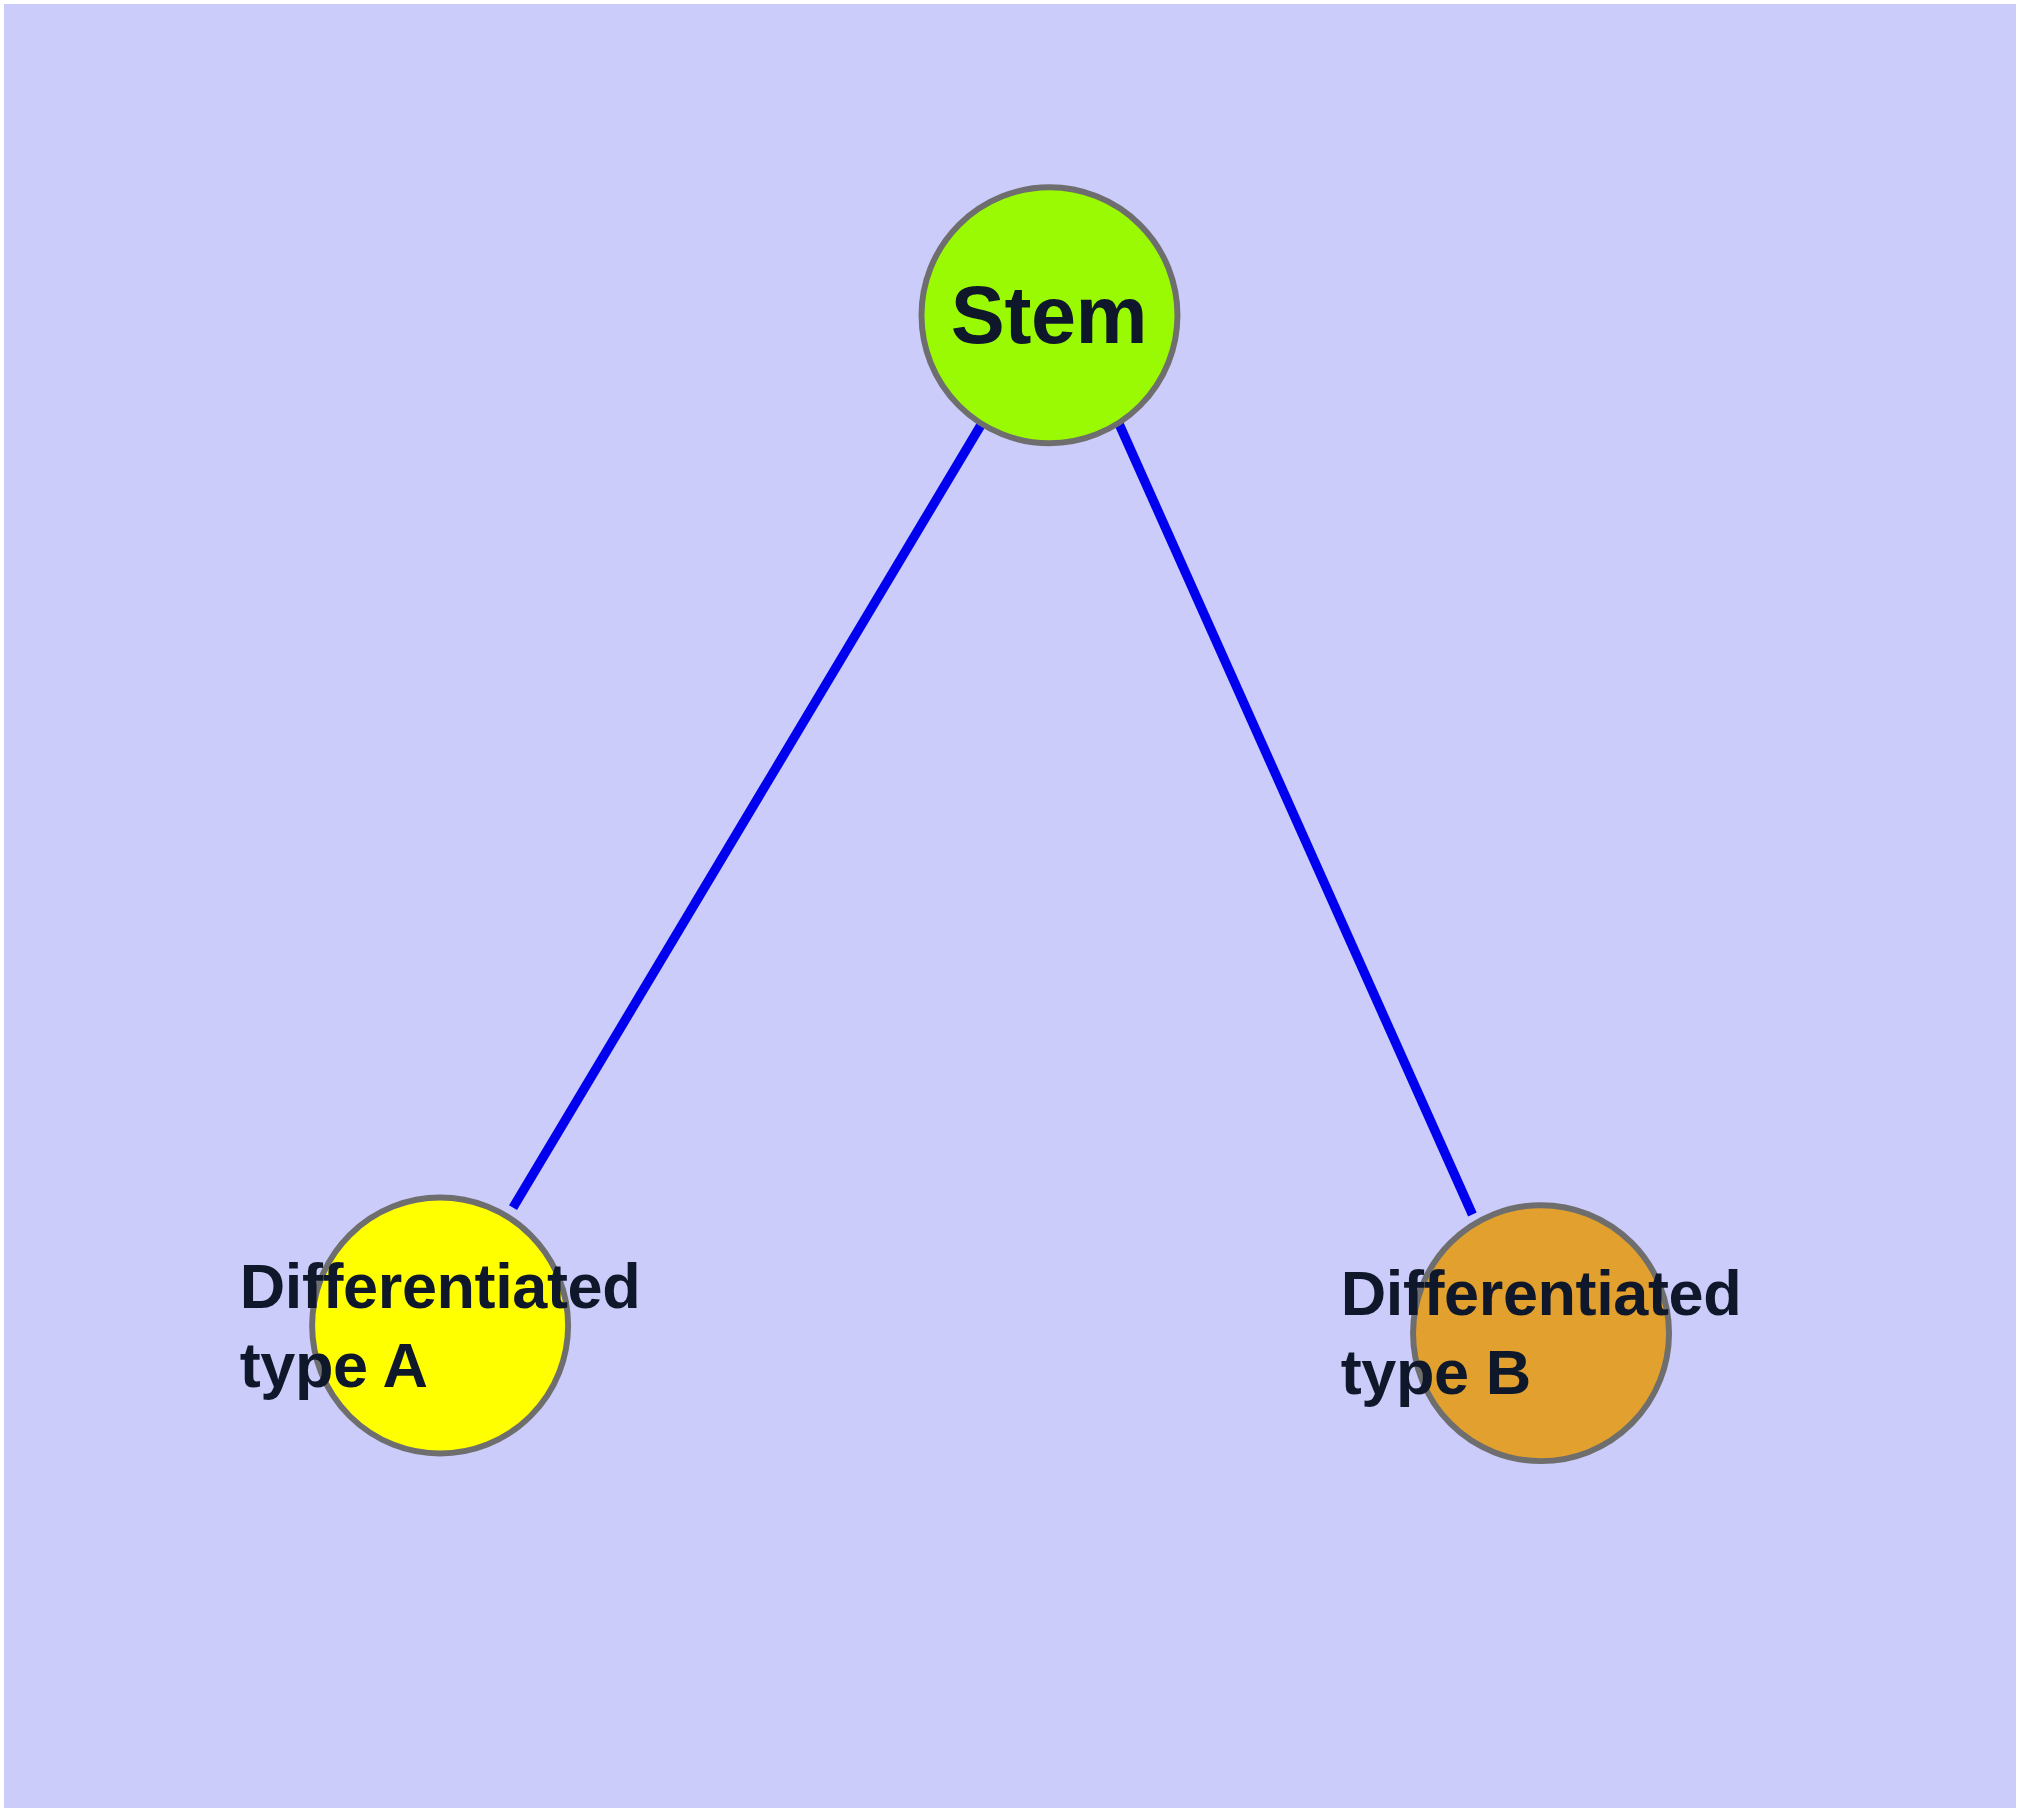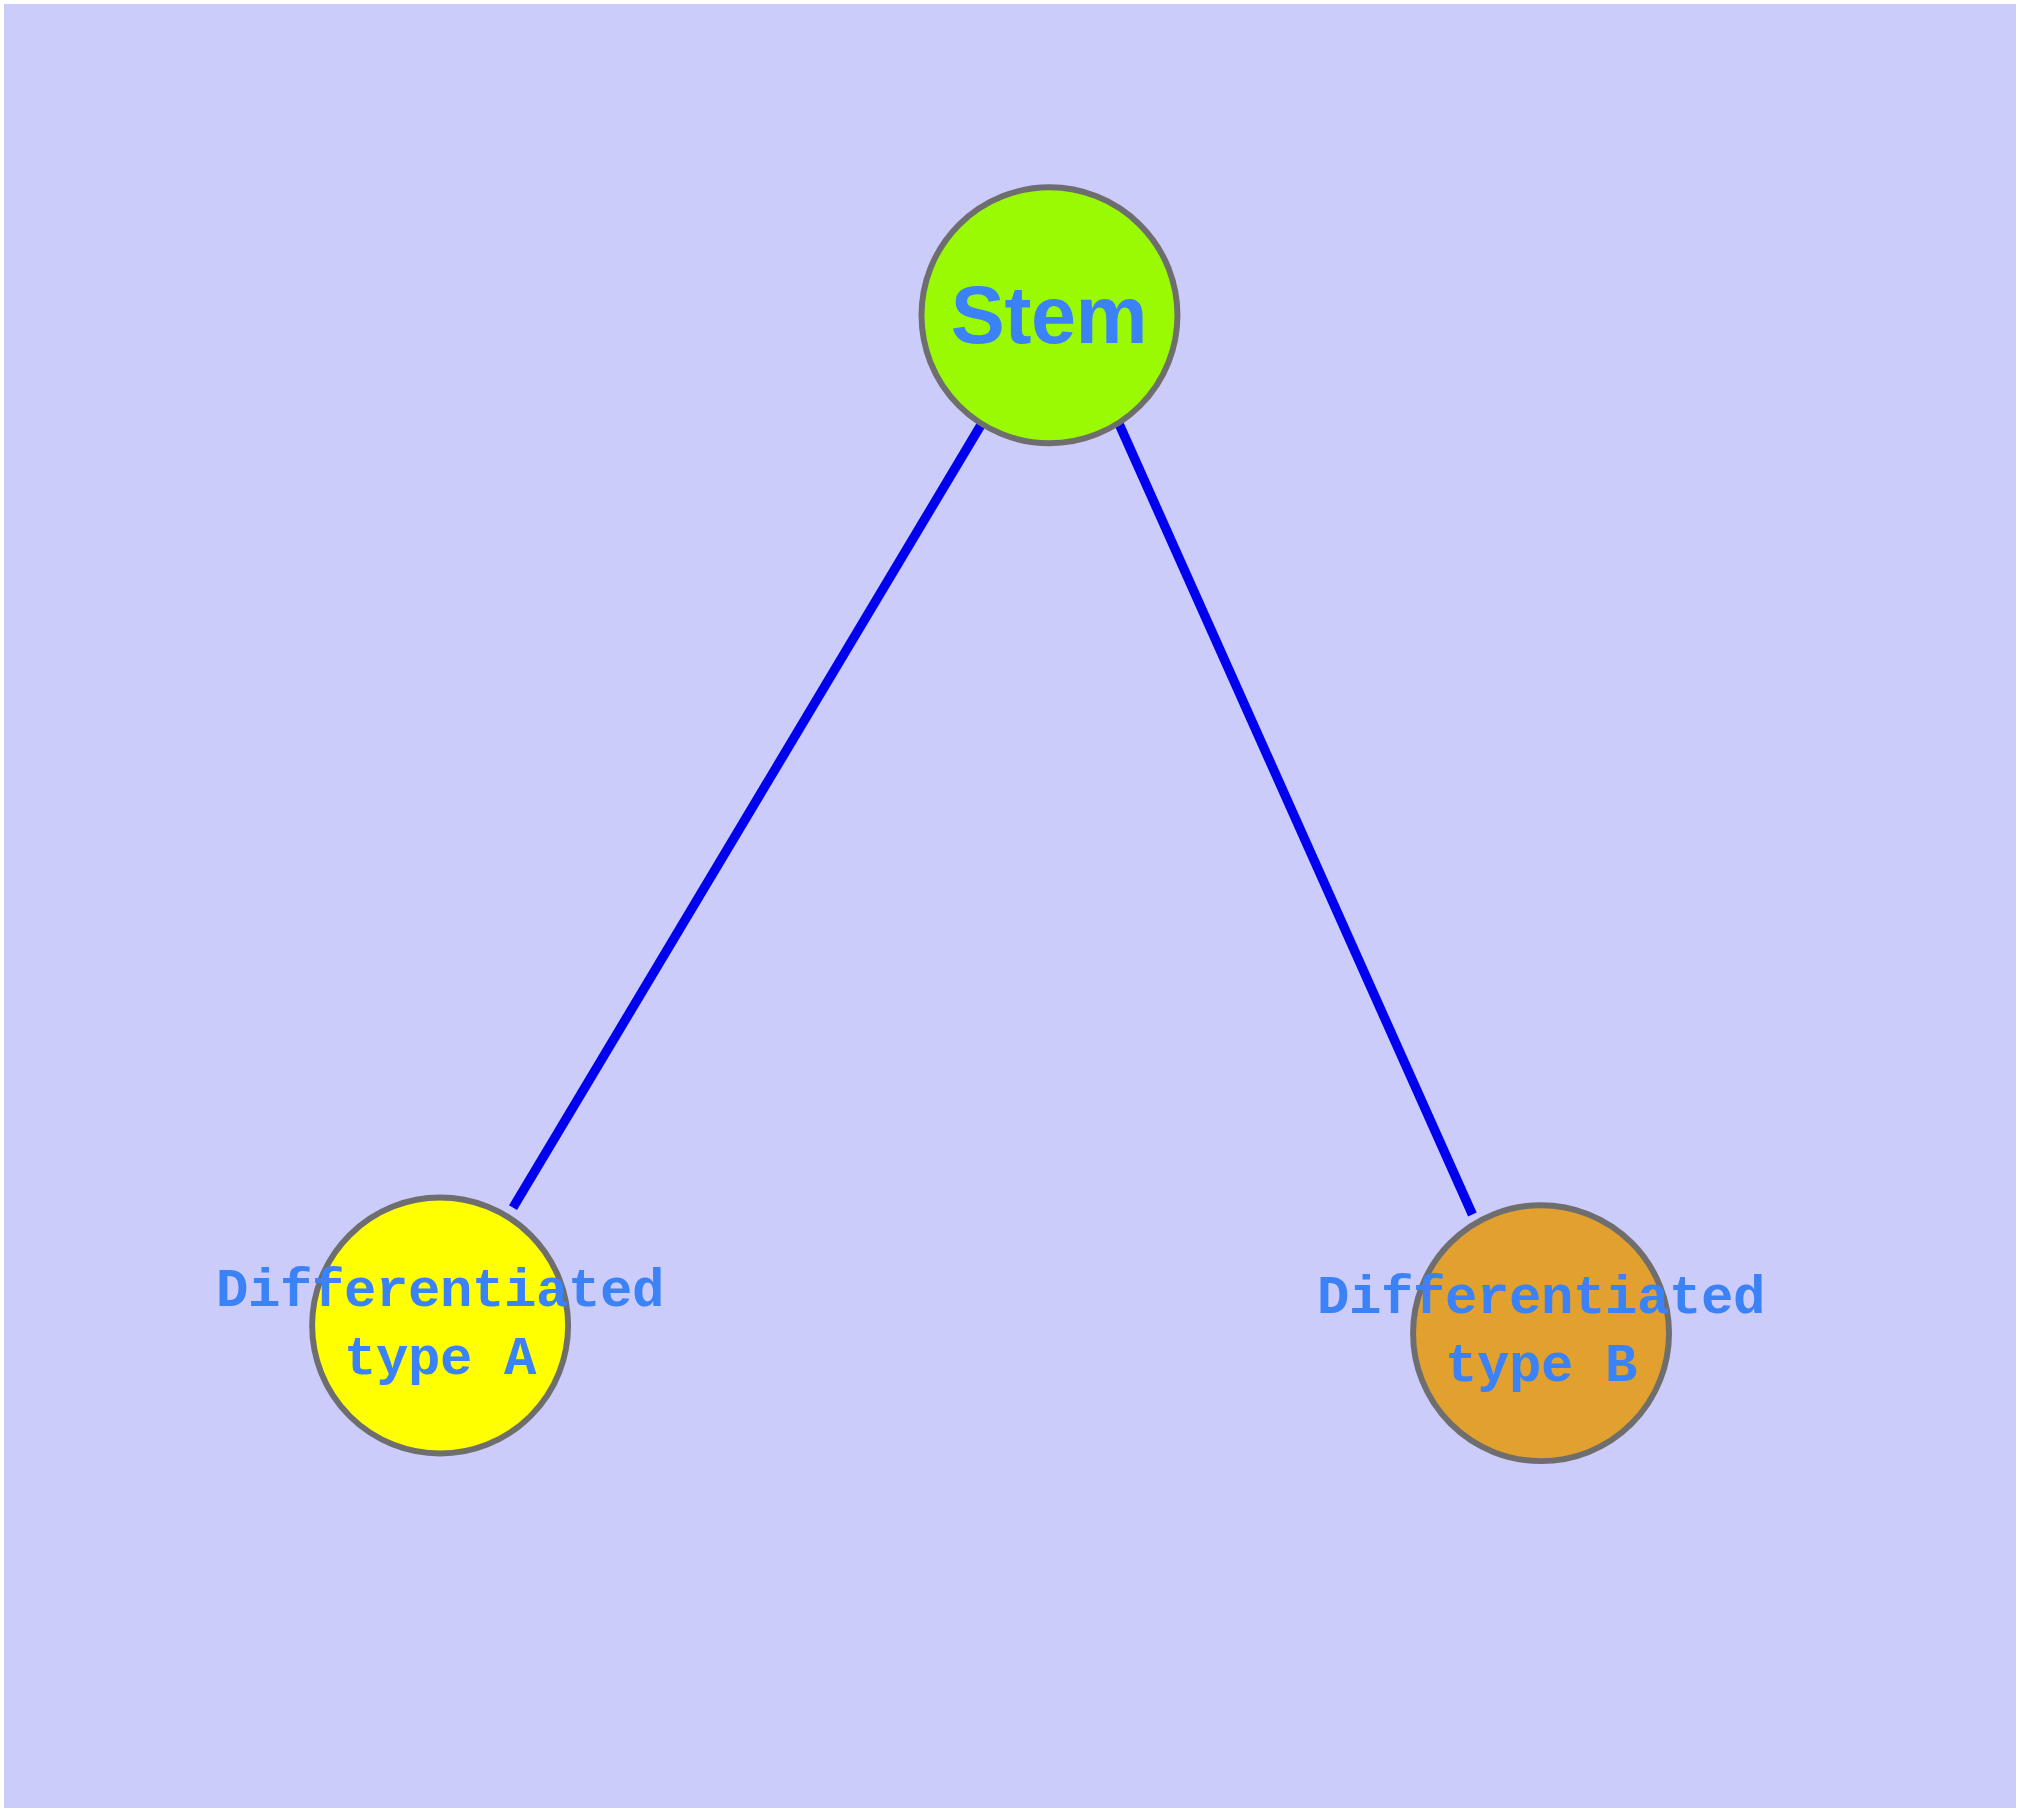--- a/index.html
+++ b/index.html
@@ -27,35 +27,33 @@
   #graph-svg {
     position: absolute;
     left: 0;
     top: 0;
     width: 2021px;
     height: 1812px;
     overflow: visible;
   }
   .node-label {
     position: absolute;
-    text-align: center;
     font-weight: bold;
-    color: #3b82f6;
+    color: #0f172a;
     white-space: pre;
     line-height: 1.26;
     letter-spacing: -0.4px;
     pointer-events: none;
     transform: translate(-50%, -50%);
   }
   .node-label.stem {
     font-size: 81px;
   }
   .node-label.leaf {
-    font-size: 54px;
-    font-family: Liberation Mono, monospace;
+    font-size: 63px;
   }
 </style>
 </head>
 <body>
 
 <div id="canvas" style="width: 2021px; height: 1812px;">
 
   <div id="plot-area" style="background: rgb(204, 204, 250);"></div>
 
   <svg id="graph-svg" viewBox="0 0 2384 2138" xmlns="http://www.w3.org/2000/svg">

